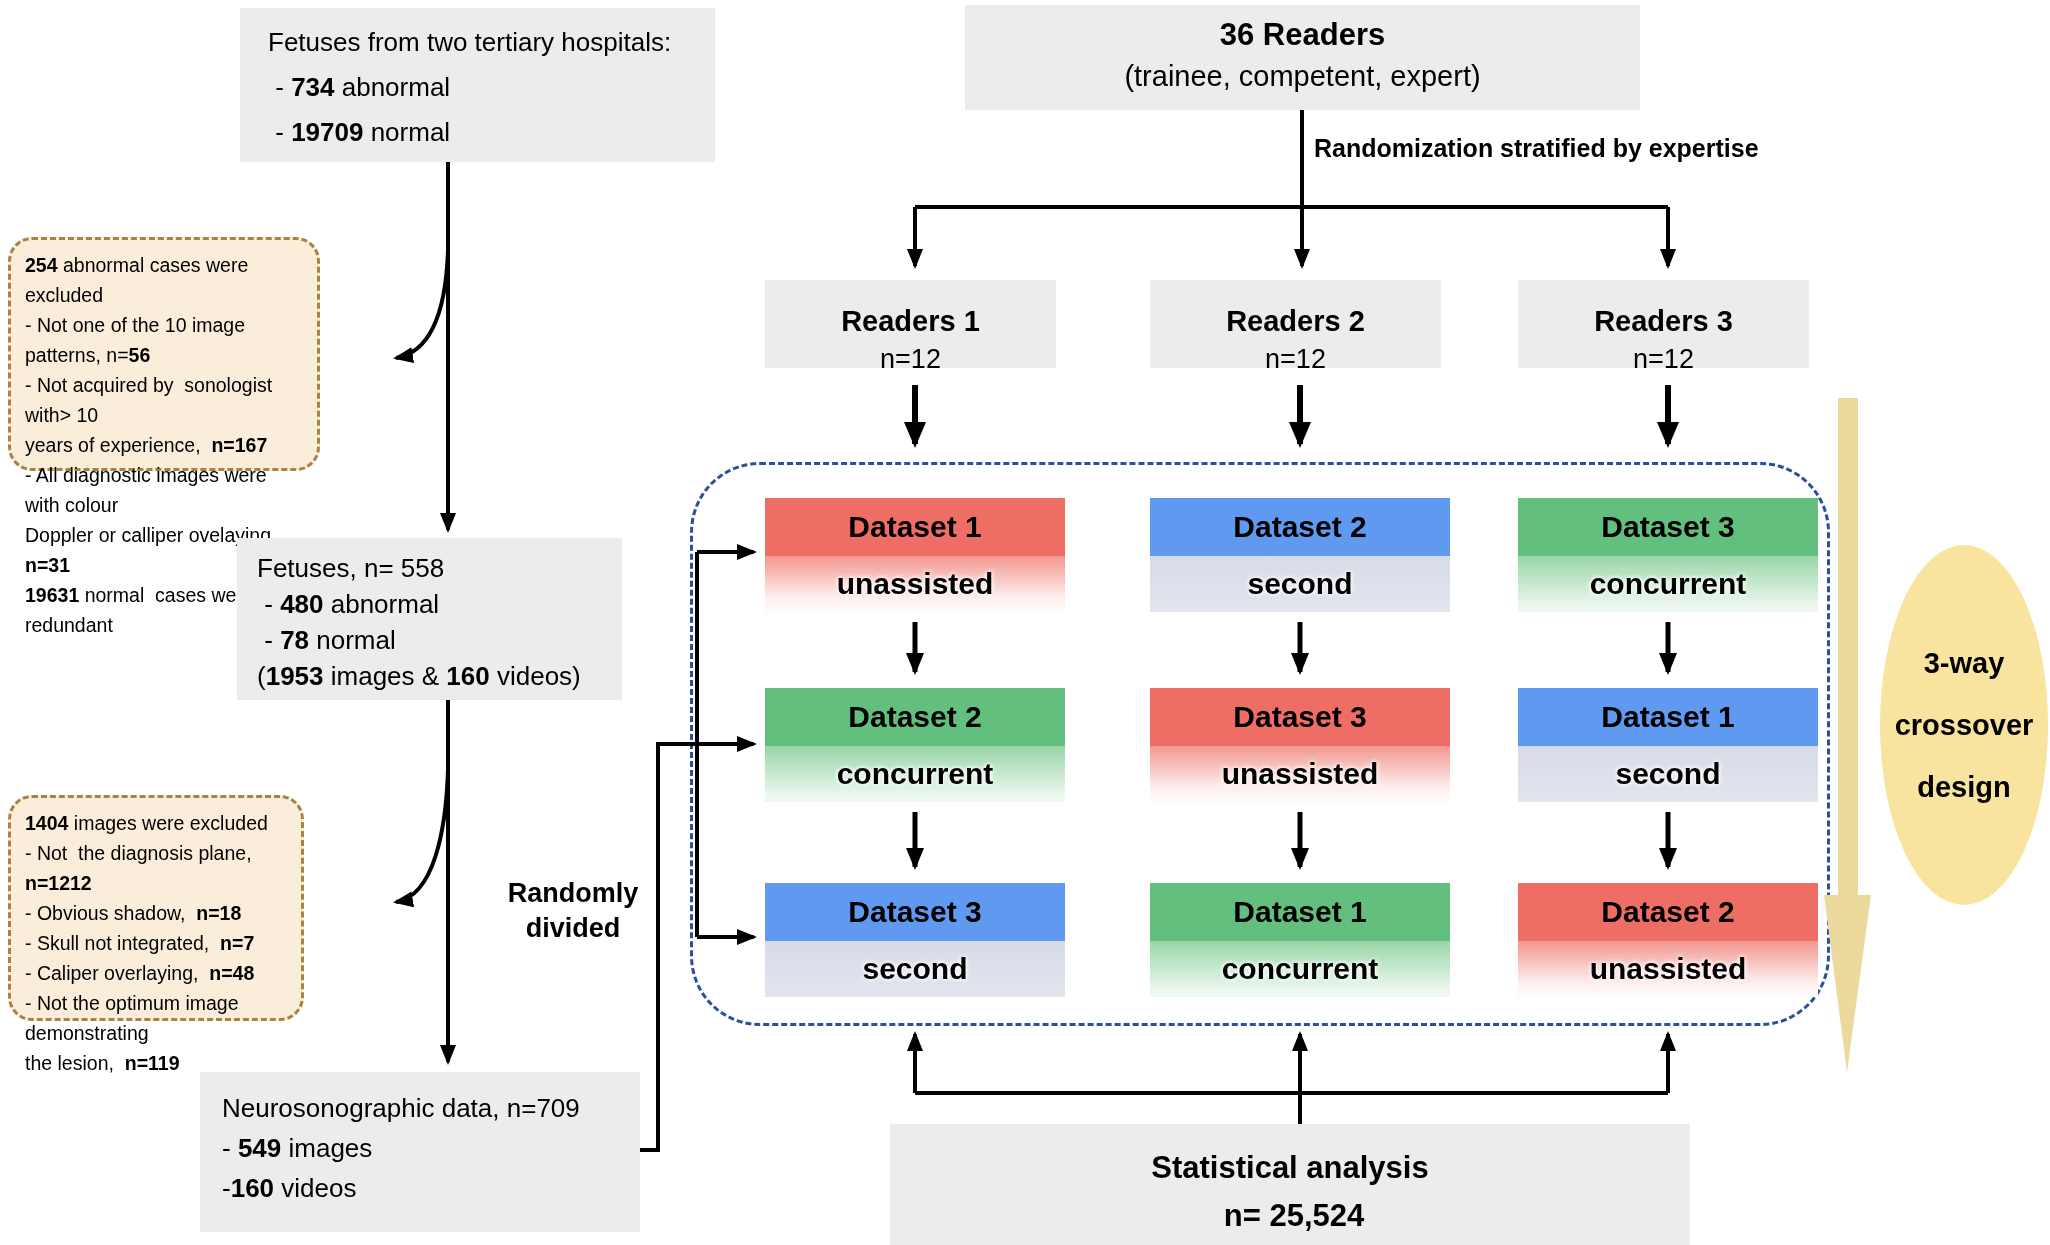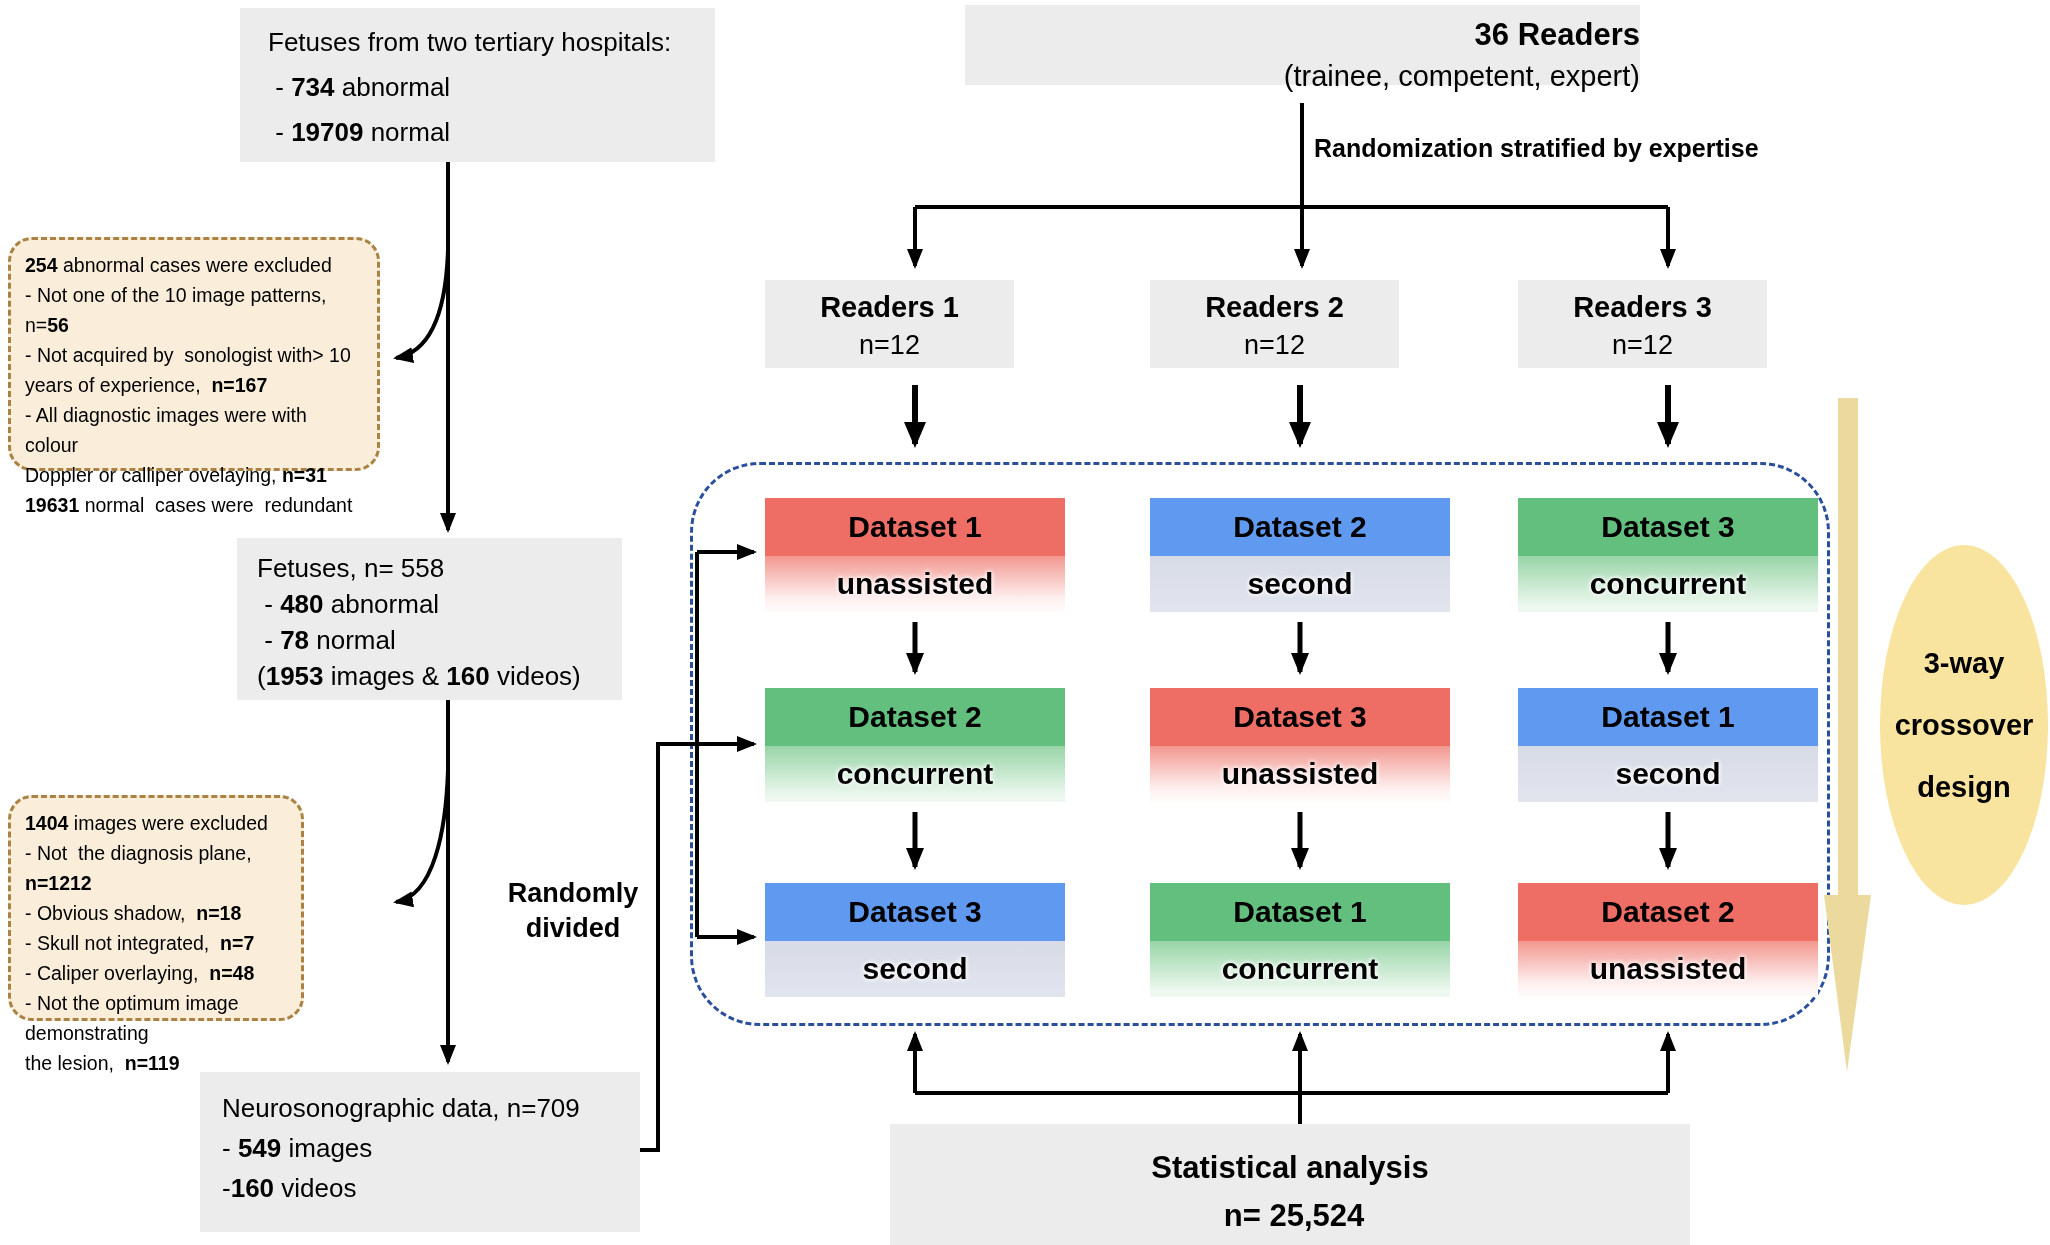--- a/index.html
+++ b/index.html
@@ -13,34 +13,34 @@
 
   
   .gbox{position:absolute;background:#ececec;}
   #hospitals-box{left:195px;top:8px;width:475px;height:154px;font-size:26px;line-height:45px;padding:12px 10px 0 28px;box-sizing:border-box;margin-left:45px;}
   #fetuses-box{left:237px;top:538px;width:385px;height:162px;font-size:26px;line-height:36px;padding:12px 8px 0 20px;box-sizing:border-box;}
   #neuro-box{left:200px;top:1072px;width:440px;height:160px;font-size:26px;line-height:40px;padding:16px 8px 0 22px;box-sizing:border-box;}
 
   
   .note{position:absolute;background:#faeedb;border:3px dashed #aa8344;border-radius:24px;
         font-size:19.5px;line-height:30px;padding:10px 12px 0 14px;box-sizing:border-box;}
-  #exclusion1-box{left:8px;top:237px;width:372px;height:234px;}
+  #exclusion1-box{left:8px;top:237px;width:312px;height:234px;}
   #exclusion2-box{left:8px;top:795px;width:296px;height:226px;}
 
   #randomly-divided{position:absolute;left:498px;top:876px;width:150px;text-align:center;
         font-size:27px;line-height:35px;font-weight:bold;}
 
   
-  #readers36-box{left:965px;top:5px;width:675px;height:80px;text-align:right;padding-top:8px;box-sizing:border-box;}
+  #readers36-box{left:965px;top:5px;width:675px;height:105px;text-align:center;padding-top:8px;box-sizing:border-box;}
   #readers36-box .t1{font-size:31px;font-weight:bold;line-height:44px;}
   #readers36-box .t2{font-size:29px;line-height:38px;}
   #randomization-label{position:absolute;left:1314px;top:134px;font-size:25px;font-weight:bold;}
 
-  .reader-box{position:absolute;width:249px;height:88px;background:#ececec;text-align:center;
-        box-sizing:border-box;padding-top:6px;}
+  .reader-box{position:absolute;width:291px;height:88px;background:#ececec;text-align:center;
+        box-sizing:border-box;padding-top:20px;}
   .reader-box .t1{font-size:29px;font-weight:bold;line-height:42px;}
   .reader-box .t2{font-size:27px;line-height:34px;}
 
   
   #dashed-container{position:absolute;left:690px;top:462px;width:1140px;height:564px;
         border:3px dashed #2a4f9c;border-radius:70px;box-sizing:border-box;background:#fff;}
 
   
   .cell{position:absolute;width:300px;height:114px;text-align:center;}
   .cell-top{height:58px;font-size:30px;font-weight:bold;display:flex;align-items:center;justify-content:center;}

